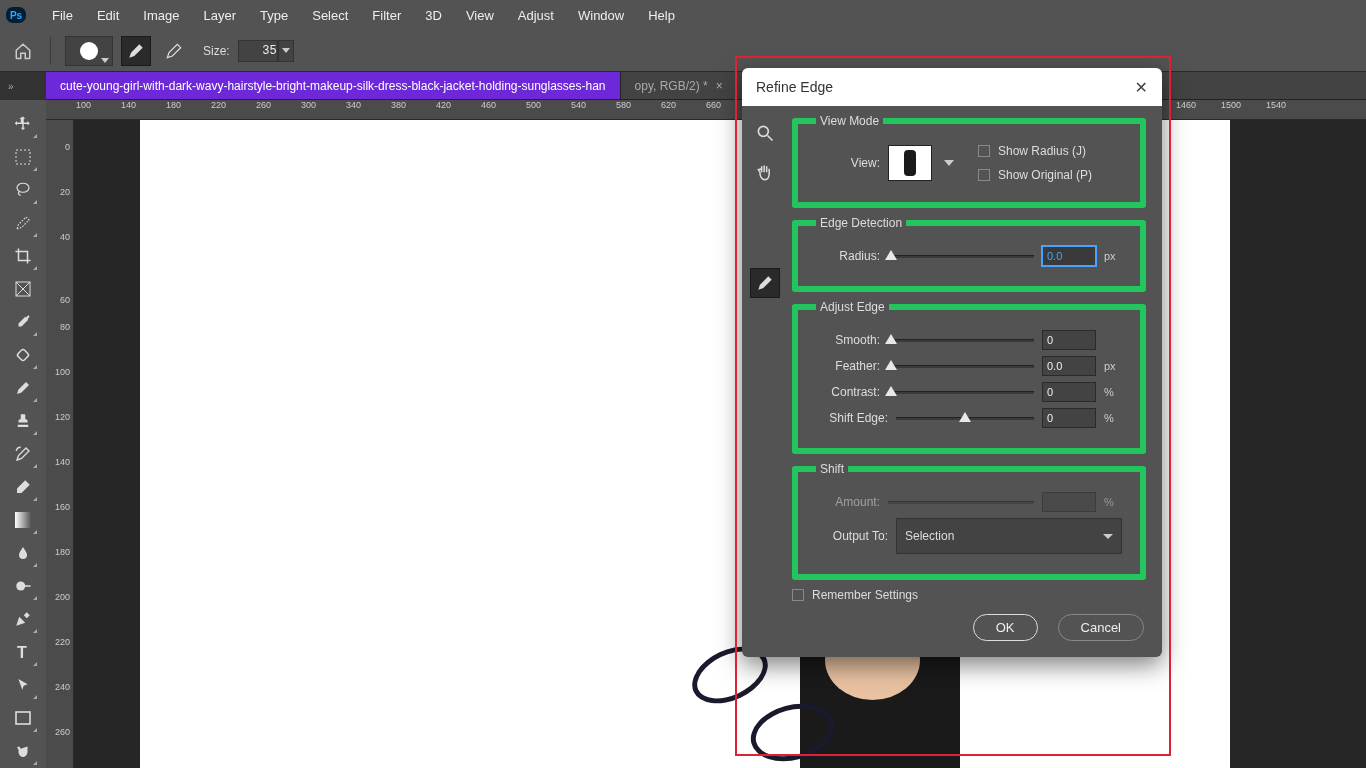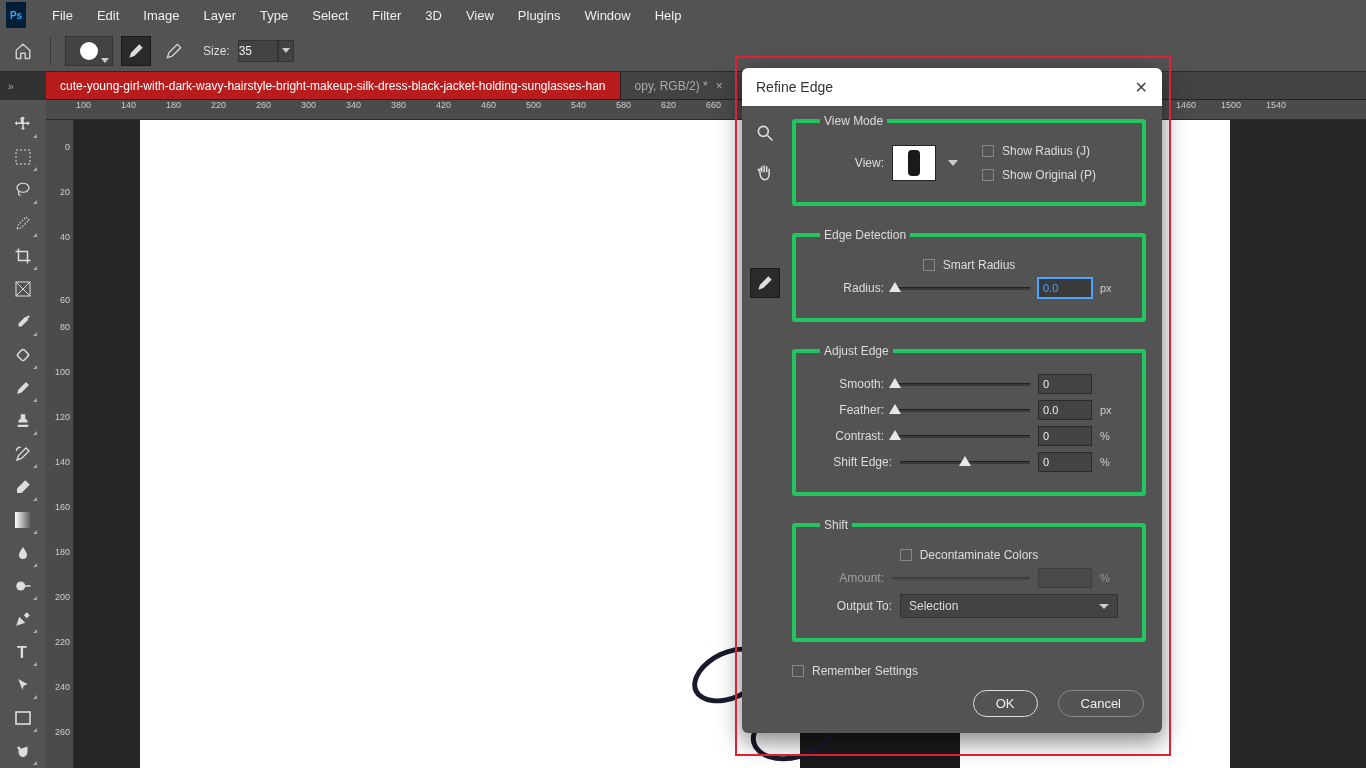--- a/index.html
+++ b/index.html
@@ -1,41 +1,41 @@
 <!DOCTYPE html>
 <html><head>
 <meta charset="utf-8">
 <style>
 * { margin: 0; padding: 0; box-sizing: border-box; font-family: "Segoe UI", Tahoma, sans-serif; user-select: none; }
 body { background: #323232; width: 1366px; height: 768px; overflow: hidden; position: relative; }
 
 
 .menubar { height: 30px; background: #535353; display: flex; align-items: center; padding: 0 6px; gap: 0; }
-.ps-logo { width: 20px; height: 26px; background: #001e36; color: #31a8ff; font-size: 10px; font-weight: bold; display: flex; align-items: center; justify-content: center; margin-right: 14px; border-radius:0;}
+.ps-logo { width: 20px; height: 16px; background: #001e36; color: #31a8ff; font-size: 10px; font-weight: bold; display: flex; align-items: center; justify-content: center; margin-right: 14px; border-radius:7px;}
 .menubar .m { color: #eee; font-size: 13px; padding: 4px 12px; cursor: default; }
 
 
 .optbar { height: 42px; background: #535353; border-bottom: 1px solid #2a2a2a; display: flex; align-items: center; padding: 0 10px; gap: 8px; }
 .home-icon { width: 26px; height: 26px; display:flex; align-items:center; justify-content:center; color:#ccc; }
 .brush-box { width:48px; height:30px; border:1px solid #333; background:#434343; display:flex; align-items:center; justify-content:center; position:relative;}
 .brush-dab { width:18px; height:18px; border-radius:50%; background:#fff; }
 .brush-box .caret { position:absolute; right:3px; bottom:2px; width:0;height:0;border-left:4px solid transparent;border-right:4px solid transparent;border-top:5px solid #ccc;}
 .icon-btn { width:30px;height:30px; display:flex; align-items:center; justify-content:center; color:#ddd; border:1px solid transparent;}
 .icon-btn.sel { background:#2a2a2a; border:1px solid #1a1a1a;}
 .opt-label { color:#ddd; font-size:12px; margin-left:6px;}
-.size-input { width:40px; height:22px; background:#434343; border:1px solid #333; color:#eee; font-size:12px; text-align:left; }
+.size-input { width:40px; height:22px; background:#434343; border:1px solid #333; color:#eee; font-size:12px; text-align:right;font-family:Liberation Mono, monospace; }
 .size-caret-box { width:16px;height:22px;border:1px solid #333; background:#434343; display:flex; align-items:center; justify-content:center;}
 .size-caret-box .tri{width:0;height:0;border-left:4px solid transparent;border-right:4px solid transparent;border-top:5px solid #ccc;}
 
 
 .tabrow { height:28px; background:#434343; display:flex; align-items:stretch; padding-left:46px; border-bottom:1px solid #222;}
 .expand-strip { position:absolute; left:0; top:72px; width:46px; height:28px; background:#323232; display:flex; align-items:center; justify-content:flex-start; padding-left:8px;}
 .expand-strip .dbl{color:#aaa; font-size:10px;}
 .tab { display:flex; align-items:center; padding:0 14px; font-size:12px; color:#ddd; background:#323232; border-right:1px solid #222; gap:8px; max-width:1000px; white-space:nowrap; overflow:hidden;}
-.tab.active { background:#b91c1c; color:#fff;}
+.tab.active { background:#6d28d9; color:#fff;}
 .tab-rest { display:flex; align-items:center; padding:0 14px; font-size:12px; color:#aaa; gap:8px; white-space:nowrap;}
 
 
 .tools { position:absolute; left:0; top:100px; width:46px; bottom:0; background:#535353; display:flex; flex-direction:column; align-items:center; padding-top:8px; gap:1px;}
 .tool { width:32px; height:32px; display:flex; align-items:center; justify-content:center; color:#ddd; position:relative;}
 .tool .corner { position:absolute; right:2px; bottom:2px; width:0;height:0;border-left:4px solid transparent; border-bottom:4px solid #aaa;}
 
 
 .ruler-top { position:absolute; left:46px; right:0; top:100px; height:20px; background:#4b4b4b; border-bottom:1px solid #2a2a2a; overflow:hidden;}
 .ruler-top .tick { position:absolute; top:0; font-size:9px; color:#ccc;}
@@ -58,57 +58,57 @@
 .dlg-outline { position:absolute; left:735px; top:56px; width:436px; height:700px; border:2px solid #d23; pointer-events:none; z-index:50;}
 .dialog { position:absolute; left:742px; top:68px; width:420px; background:#535353; border-radius:6px; box-shadow:0 8px 24px rgba(0,0,0,.5); z-index:40; overflow:hidden;}
 .dlg-title { height:38px; background:#fff; display:flex; align-items:center; padding:0 14px; justify-content:space-between;}
 .dlg-title span { font-size:14px; color:#333;}
 .dlg-title .close { font-size:16px; color:#444; cursor:pointer;}
 .dlg-body { display:flex; }
 .dlg-tools { width:46px; padding:12px 0; display:flex; flex-direction:column; align-items:center; gap:10px;}
 .dlg-tool { width:30px; height:30px; display:flex; align-items:center; justify-content:center; color:#ddd;}
 .dlg-tool.sel { background:#2a2a2a; border:1px solid #1a1a1a;}
 .dlg-main { flex:1; padding:8px 16px 14px 4px;}
-fieldset { border:4px solid #22c55e; border-radius:3px; margin-bottom:22px; padding:10px 24px 14px;}
+fieldset { border:6px solid #22c55e; border-radius:3px; margin-bottom:8px; padding:10px 18px 14px;}
 legend { color:#ddd; font-size:12px; padding:0 4px;}
 .row { display:flex; align-items:center; gap:8px; margin:6px 0; font-size:12px; color:#ddd;}
 .row .lbl { width:64px; text-align:right; color:#ddd;}
 .view-th { width:44px; height:36px; background:#fff; border:1px solid #222; display:flex; align-items:center; justify-content:center;}
 .view-th .mini { width:12px; height:26px; background:#1a1a1a; border-radius:4px;}
 .vcaret { width:0;height:0;border-left:5px solid transparent;border-right:5px solid transparent;border-top:6px solid #ccc; margin-left:4px;}
 .chk { width:12px; height:12px; border:1px solid #888; background:#535353;}
 .slider-wrap { flex:1; height:16px; position:relative;}
 .slider-track { position:absolute; left:0; right:0; top:7px; height:3px; background:#3a3a3a; border-top:1px solid #222;}
 .slider-thumb { position:absolute; top:2px; width:0;height:0; border-left:6px solid transparent; border-right:6px solid transparent; border-bottom:10px solid #e8e8e8;}
 .num-in { width:54px; height:20px; background:#434343; border:1px solid #2a2a2a; color:#eee; font-size:11px; padding:0 4px;}
 .num-in.focus { border:1px solid #4aa3ff; color:#4aa3ff; background:#3a3a3a; outline:1px solid #4aa3ff;}
 .unit { color:#ccc; font-size:11px; width:18px;}
 .disabled { opacity:.55;}
-.select { flex:1; height:24px; background:#434343; border:1px solid #333; display:flex; align-items:center; justify-content:space-between; padding:0 8px; font-size:12px; color:#ddd;}
+.select { flex:1; height:36px; background:#434343; border:1px solid #333; display:flex; align-items:center; justify-content:space-between; padding:0 8px; font-size:12px; color:#ddd;}
 .select .caret{width:0;height:0;border-left:5px solid transparent;border-right:5px solid transparent;border-top:5px solid #ccc;}
 .dlg-footer { display:flex; justify-content:flex-end; gap:20px; padding:6px 2px 2px;}
 .btn { padding:5px 22px; border-radius:14px; border:1px solid #888; background:transparent; color:#eee; font-size:13px;}
 .btn.primary { border:1.5px solid #ddd;}
 .view-opts { display:flex; flex-direction:column; gap:10px; margin-left:16px;}
 </style>
 </head>
 <body>
 
 <div class="menubar">
   <div class="ps-logo">Ps</div>
   <div class="m">File</div>
   <div class="m">Edit</div>
   <div class="m">Image</div>
   <div class="m">Layer</div>
   <div class="m">Type</div>
   <div class="m">Select</div>
   <div class="m">Filter</div>
   <div class="m">3D</div>
   <div class="m">View</div>
-  <div class="m">Plugins</div>
+  <div class="m">Adjust</div>
   <div class="m">Window</div>
   <div class="m">Help</div>
 </div>
 
 <div class="optbar">
   <div class="home-icon">
     <svg width="18" height="18" viewBox="0 0 24 24" fill="none" stroke="#ccc" stroke-width="2">
         <path d="M3 11l9-8 9 8v10a1 1 0 0 1-1 1h-5v-7h-6v7H4a1 1 0 0 1-1-1z"></path>
       </svg>
   </div>
@@ -383,24 +383,20 @@
             <div class="row" style="margin:0">
                 <div class="chk"></div>
                 <span>Show Original (P)</span>
               </div>
           </div>
         </div>
       </fieldset>
 
       <fieldset>
         <legend>Edge Detection</legend>
-        <div class="row" style="justify-content:center;">
-          <div class="chk"></div>
-          <span>Smart Radius</span>
-        </div>
         <div class="row">
           <span class="lbl">Radius:</span>
           <div class="slider-wrap">
               <div class="slider-track"></div>
               <div class="slider-thumb" style="left:-3px"></div>
             </div>
           <input class="num-in focus" value="0.0" style="">
           <span class="unit">px</span>
         </div>
       </fieldset>
@@ -440,24 +436,20 @@
               <div class="slider-track"></div>
               <div class="slider-thumb" style="left:calc(50% - 6px)"></div>
             </div>
           <input class="num-in" value="0" style="">
           <span class="unit">%</span>
         </div>
       </fieldset>
 
       <fieldset>
         <legend>Shift</legend>
-        <div class="row" style="justify-content:center;">
-          <div class="chk"></div>
-          <span>Decontaminate Colors</span>
-        </div>
         <div class="row disabled">
           <span class="lbl">Amount:</span>
           <div class="slider-wrap">
               <div class="slider-track"></div>
             </div>
           <input class="num-in" disabled="" style="">
           <span class="unit">%</span>
         </div>
         <div class="row">
           <span class="lbl" style="width:72px">Output To:</span>

